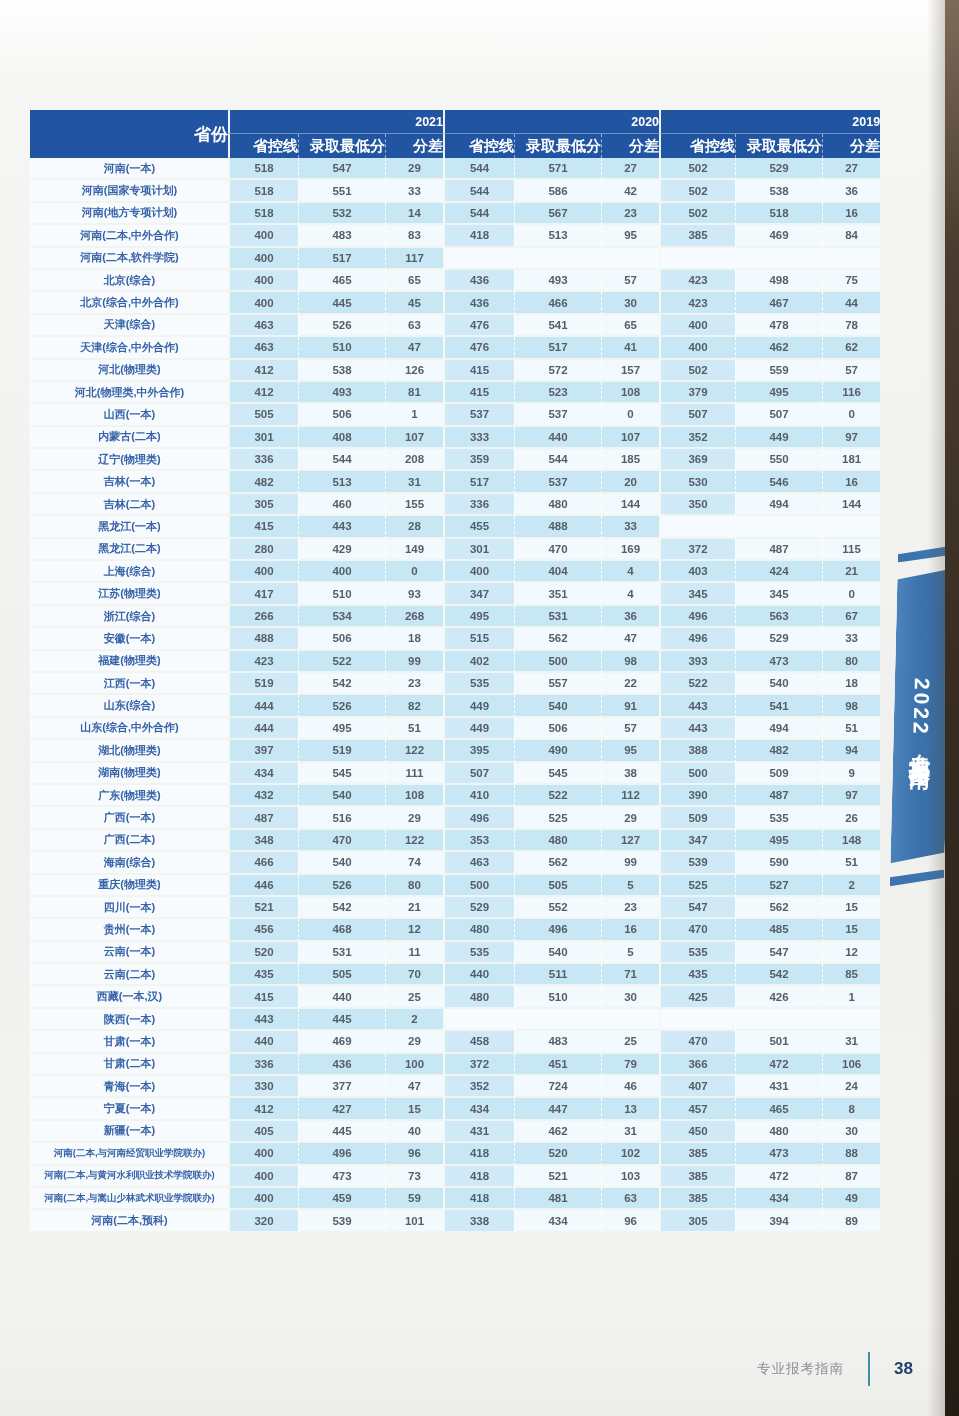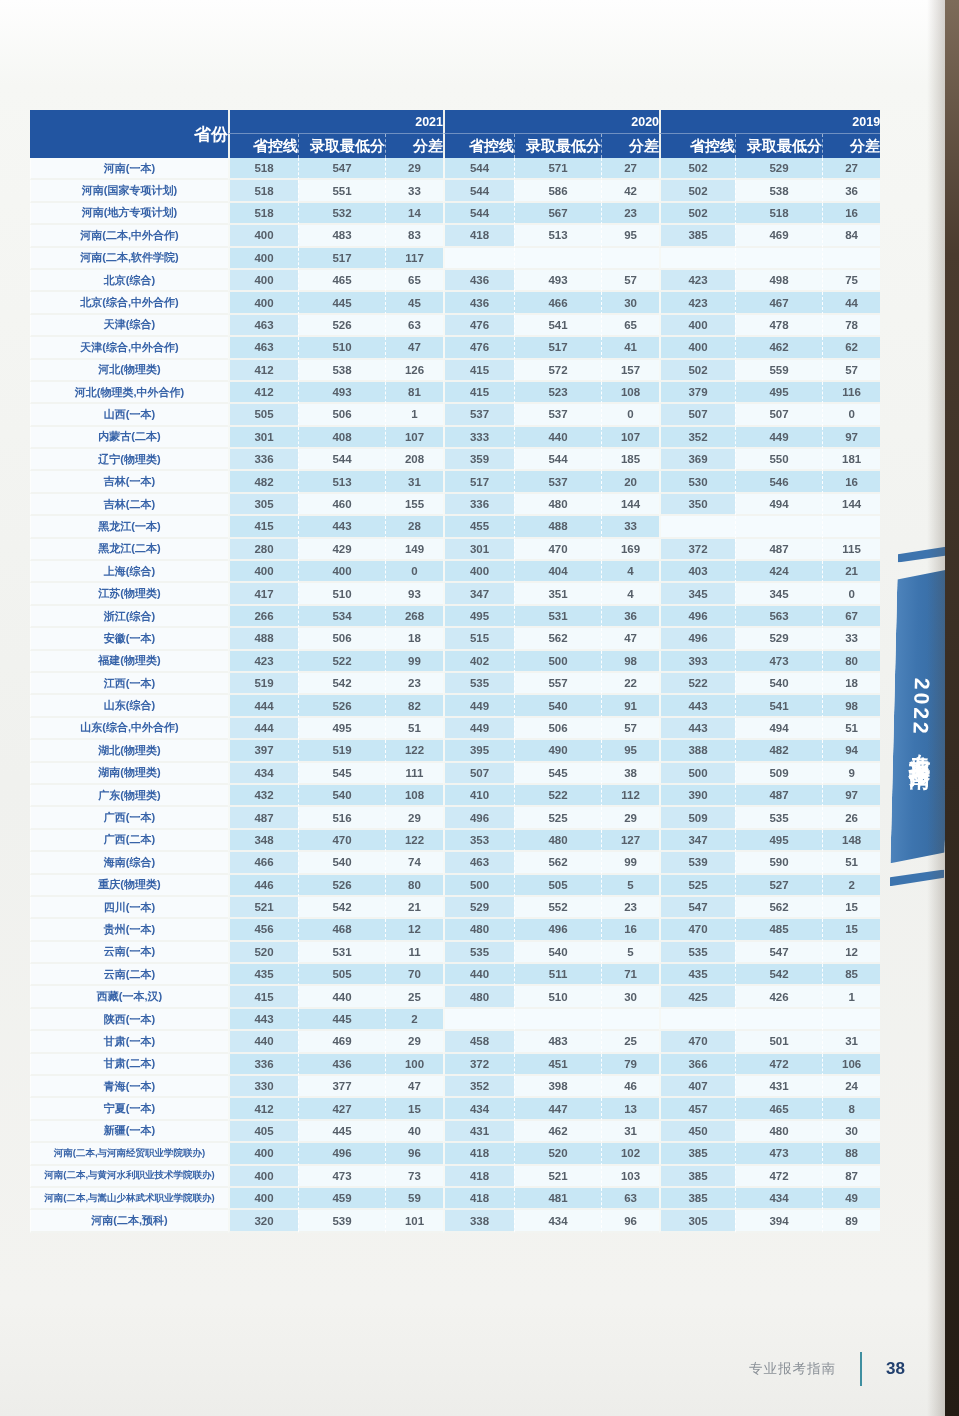--- a/index.html
+++ b/index.html
@@ -81,21 +81,21 @@
     clip-path:polygon(0 12px,100% 0,100% calc(100% - 12px),0 100%);
     display:flex; align-items:center; justify-content:center;
   }
   .ribbon .vtext {
     writing-mode:vertical-rl; text-orientation:mixed;
     color:#fff; font-size:21px; font-weight:bold; letter-spacing:3px;
     white-space:nowrap;
   }
   
   .footer {
-    position:absolute; right:54px; top:1352px;
+    position:absolute; right:46px; top:1352px;
     display:flex; align-items:center; gap:24px;
   }
   .footer .f-label { color:#8a9097; font-size:13.5px; letter-spacing:1px; }
   .footer .f-bar { width:2px; height:34px; background:#3f8fa0; }
   .footer .f-num { color:#22406e; font-size:17px; font-weight:bold; }
 </style>
 </head>
 <body>
 
 <div class="page">
@@ -625,21 +625,21 @@
           <td class="val ctl gs">366</td>
           <td class="val ds">472</td>
           <td class="val ds">106</td>
         </tr>
         <tr class="odd">
           <td class="prov">青海(一本)</td>
           <td class="val ctl gs">330</td>
           <td class="val ds">377</td>
           <td class="val ds">47</td>
           <td class="val ctl gs">352</td>
-          <td class="val ds">398</td>
+          <td class="val ds">724</td>
           <td class="val ds">46</td>
           <td class="val ctl gs">407</td>
           <td class="val ds">431</td>
           <td class="val ds">24</td>
         </tr>
         <tr class="even">
           <td class="prov">宁夏(一本)</td>
           <td class="val ctl gs">412</td>
           <td class="val ds">427</td>
           <td class="val ds">15</td>

